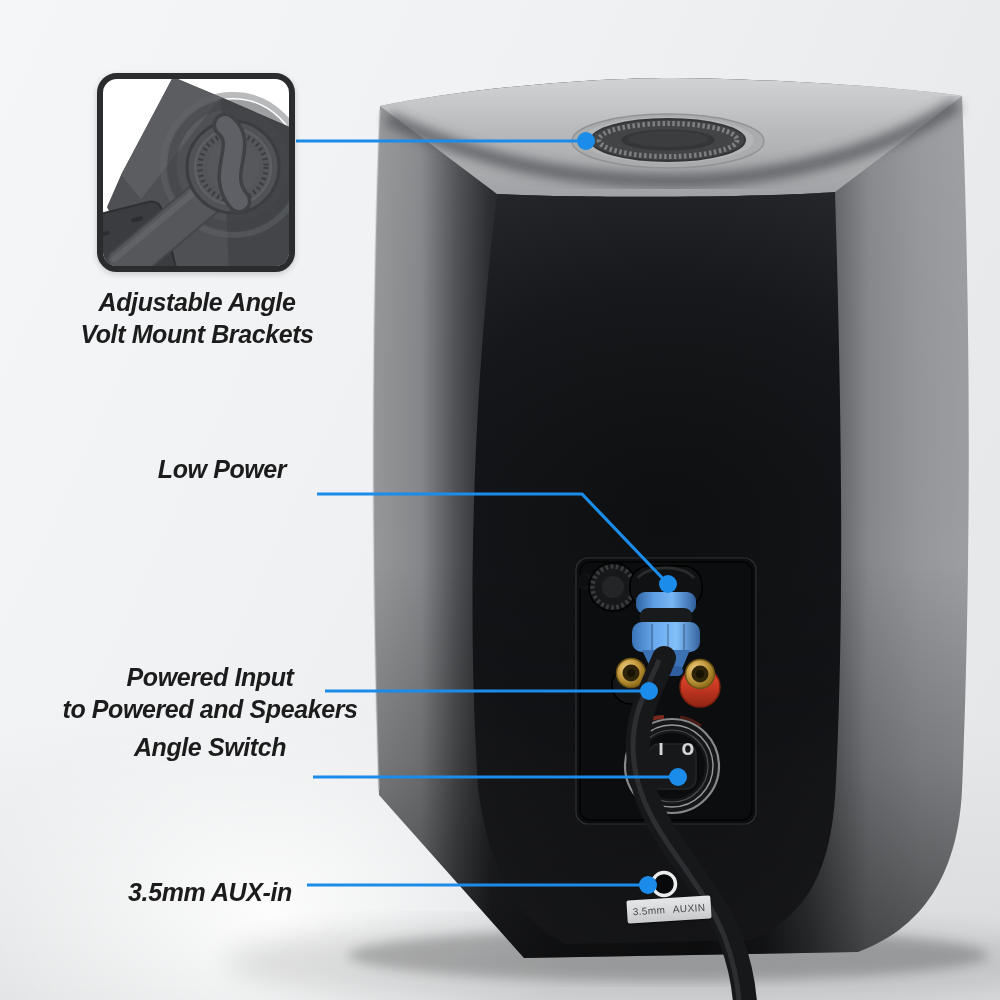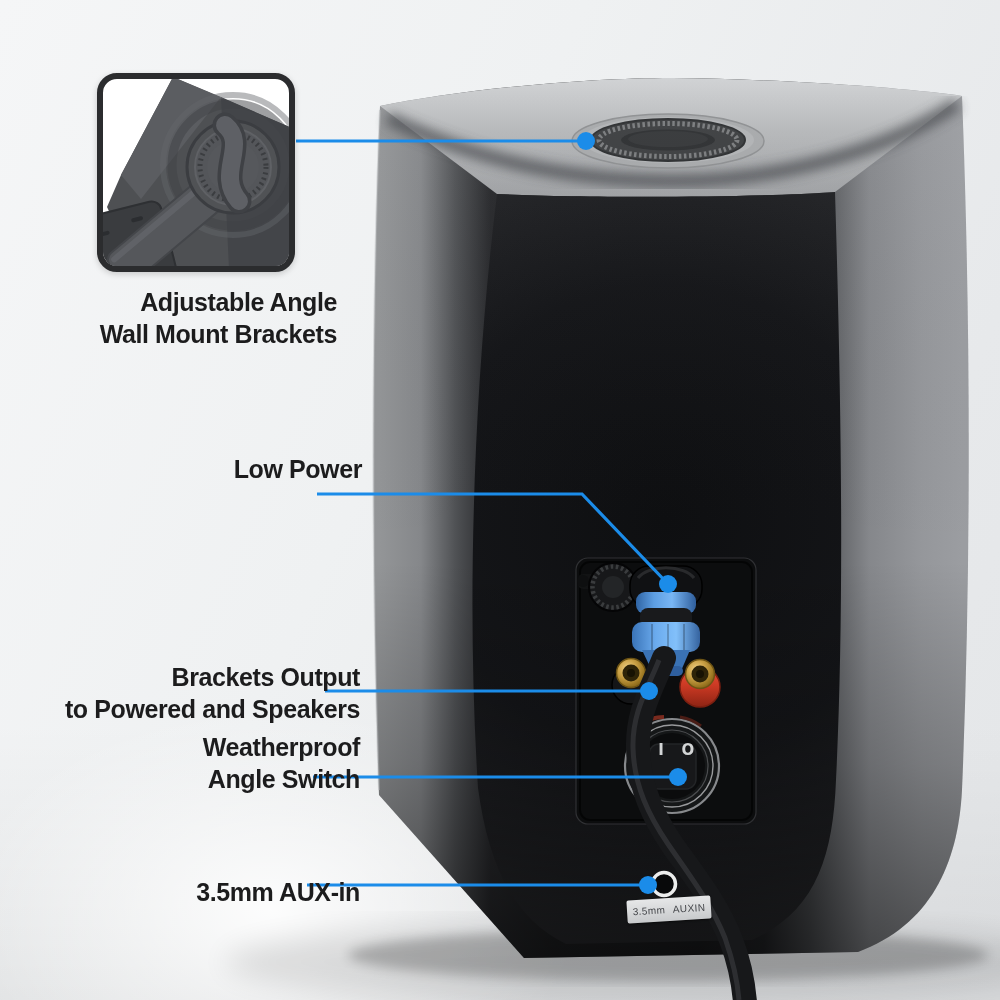--- a/index.html
+++ b/index.html
@@ -9,22 +9,22 @@
   }
   .bg{
     position:absolute;inset:0;
     background:
       radial-gradient(430px 280px at 27% 91%, rgba(255,255,255,.9), rgba(255,255,255,0) 72%),
       linear-gradient(180deg, rgba(0,0,0,0) 72%, rgba(0,0,0,.06) 100%),
       linear-gradient(115deg,#f5f6f7 0%,#eff1f2 40%,#e7e9eb 78%,#e4e6e8 100%);
   }
   svg{position:absolute;left:0;top:0;}
   .callout-label{
-    position:absolute;text-align:right;color:#1c1c1d;
-    font-weight:600;font-size:25px;line-height:32px;letter-spacing:-0.4px;
+    position:absolute;text-align:center;color:#1c1c1d;
+    font-weight:600;font-size:25px;line-height:32px;letter-spacing:-0.4px;font-style:italic;
   }
   .inset{
     position:absolute;left:97px;top:73px;width:198px;height:199px;
     box-sizing:border-box;border:6px solid #2b2c2e;border-radius:20px;
     background:#ffffff;overflow:hidden;
     box-shadow:0 2px 6px rgba(0,0,0,.18);
   }
   .aux-sticker{
     position:absolute;left:627px;top:898px;width:84px;height:23px;
     background:linear-gradient(#e6e7e8,#c8cacc);
@@ -241,31 +241,30 @@
         <circle cx="130" cy="88" r="33" fill="none" stroke="#3b3d40" stroke-width="5" stroke-dasharray="2,3.5"></circle>
         <circle cx="130" cy="88" r="26" fill="#56585c"></circle>
         <path d="M 122,46 C 146,66 112,94 136,122" fill="none" stroke="#3f4145" stroke-width="25" stroke-linecap="round"></path>
         <path d="M 122,46 C 146,66 112,94 136,122" fill="none" stroke="#5e6065" stroke-width="18" stroke-linecap="round"></path>
       </g>
     </svg>
   </div>
 
   <div class="callout-label" style="left:57px;top:286px;width:280px">
     <div>Adjustable Angle</div>
-    <div>Wall Mount Brackets</div>
+    <div>Volt Mount Brackets</div>
   </div>
   <div class="callout-label" style="left:82px;top:453px;width:280px">
     <div>Low Power</div>
   </div>
   <div class="callout-label" style="left:60px;top:661px;width:300px">
-    <div>Brackets Output</div>
+    <div>Powered Input</div>
     <div>to Powered and Speakers</div>
   </div>
   <div class="callout-label" style="left:60px;top:731px;width:300px">
-    <div>Weatherproof</div>
     <div>Angle Switch</div>
   </div>
   <div class="callout-label" style="left:60px;top:876px;width:300px">
     <div>3.5mm AUX-in</div>
   </div>
 
   <div class="aux-sticker">3.5mm AUXIN</div>
 </div>
 
 </body></html>

